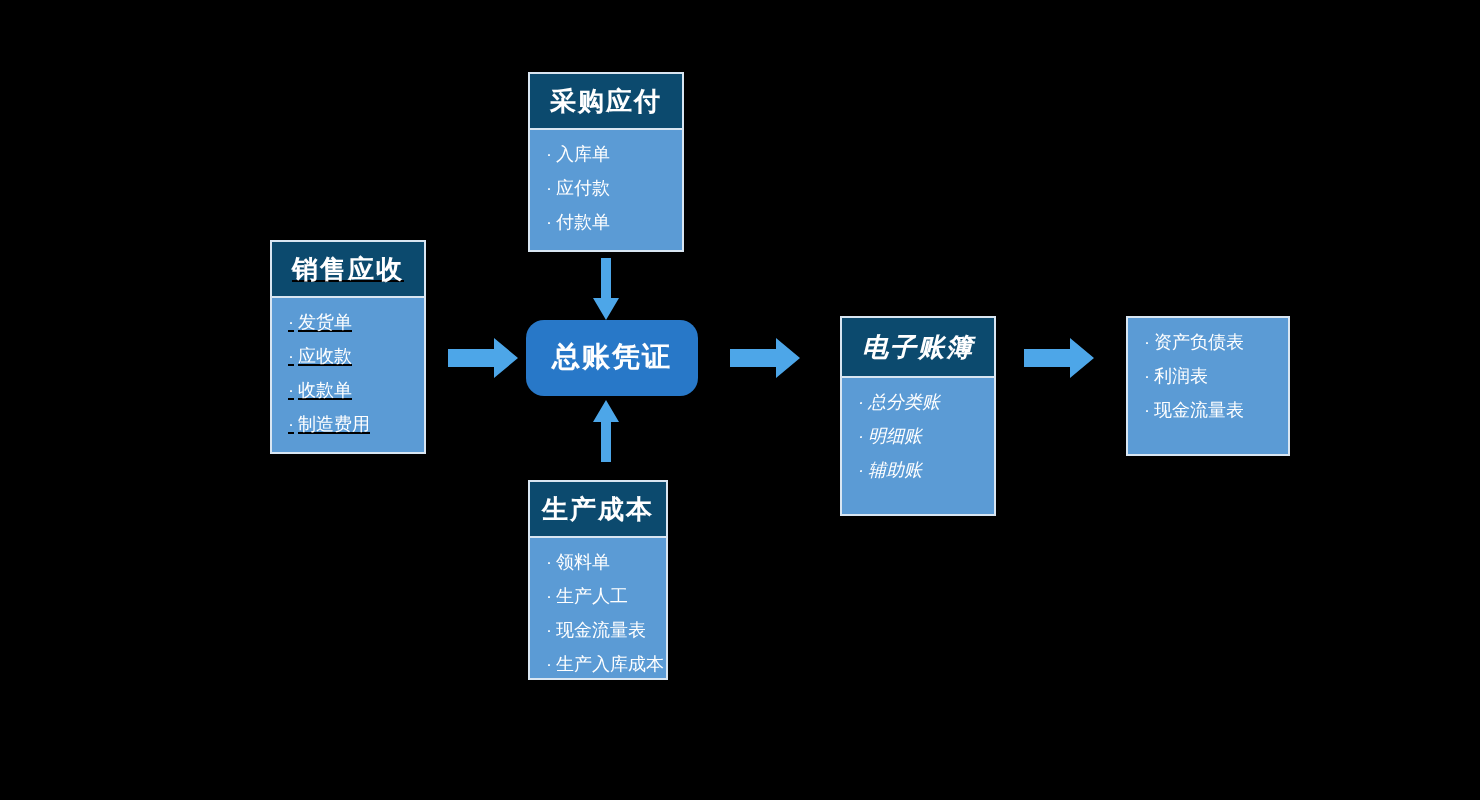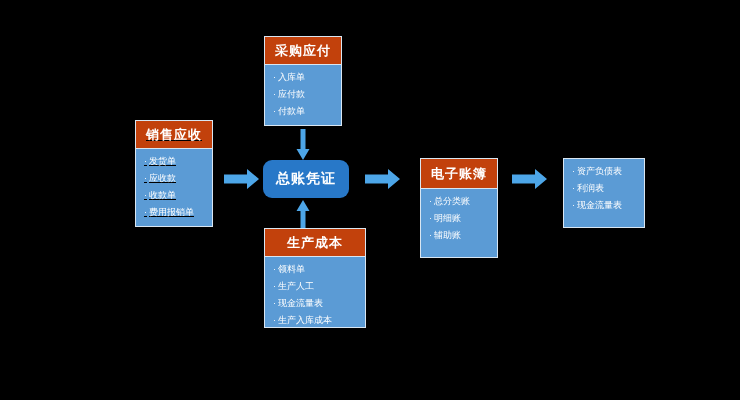--- a/index.html
+++ b/index.html
@@ -17,21 +17,21 @@
   }
 
   
   .card {
     position: absolute;
     box-sizing: border-box;
   }
   .card-header {
     box-sizing: border-box;
     width: 100%;
-    background: #c2410c;
+    background: #0c4a6e;
     color: #ffffff;
     font-weight: bold;
     text-align: center;
     letter-spacing: 1px;
     display: flex;
     align-items: center;
     justify-content: center;
     border: 1px solid #d9e6f2;
     border-bottom: none;
   }
@@ -125,21 +125,21 @@
       <div class="bullet">
         <span class="dot">·</span>
         <span>应收款</span>
       </div>
       <div class="bullet">
         <span class="dot">·</span>
         <span>收款单</span>
       </div>
       <div class="bullet">
         <span class="dot">·</span>
-        <span>费用报销单</span>
+        <span>制造费用</span>
       </div>
     </div>
   </div>
 
   <div class="arrow" style="left:224px; top:168px;">
     <svg width="36" height="22" viewBox="0 0 36 22">
       <polygon points="0,6.5 23,6.5 23,1 35,11 23,21 23,15.5 0,15.5" fill="#4da6e8"></polygon>
     </svg>
   </div>
 
@@ -152,21 +152,21 @@
       <polygon points="0,6.5 23,6.5 23,1 35,11 23,21 23,15.5 0,15.5" fill="#4da6e8"></polygon>
     </svg>
   </div>
 
   <div class="arrow" style="left:296px; top:200px;">
     <svg width="14" height="32" viewBox="0 0 14 32">
       <polygon points="7,0 13.5,11 9.5,11 9.5,31 4.5,31 4.5,11 0.5,11" fill="#4da6e8"></polygon>
     </svg>
   </div>
 
-  <div class="card" style="left:264px; top:228px; width:102px;">
+  <div class="card" style="left:264px; top:240px; width:70px;">
     <div class="card-header" style="height:28px; font-size:13px;">
       <span>生产成本</span>
     </div>
     <div class="card-body" style="height:72px;">
       <div class="bullet">
         <span class="dot">·</span>
         <span>领料单</span>
       </div>
       <div class="bullet">
         <span class="dot">·</span>
@@ -176,21 +176,21 @@
         <span class="dot">·</span>
         <span>现金流量表</span>
       </div>
       <div class="bullet">
         <span class="dot">·</span>
         <span>生产入库成本</span>
       </div>
     </div>
   </div>
 
-  <div class="card" style="left:420px; top:158px; width:78px;">
+  <div class="card" style="left:420px; top:158px; width:78px;font-style:italic;">
     <div class="card-header" style="height:30px; font-size:13px;">
       <span>电子账簿</span>
     </div>
     <div class="card-body" style="height:70px;">
       <div class="bullet">
         <span class="dot">·</span>
         <span>总分类账</span>
       </div>
       <div class="bullet">
         <span class="dot">·</span>

